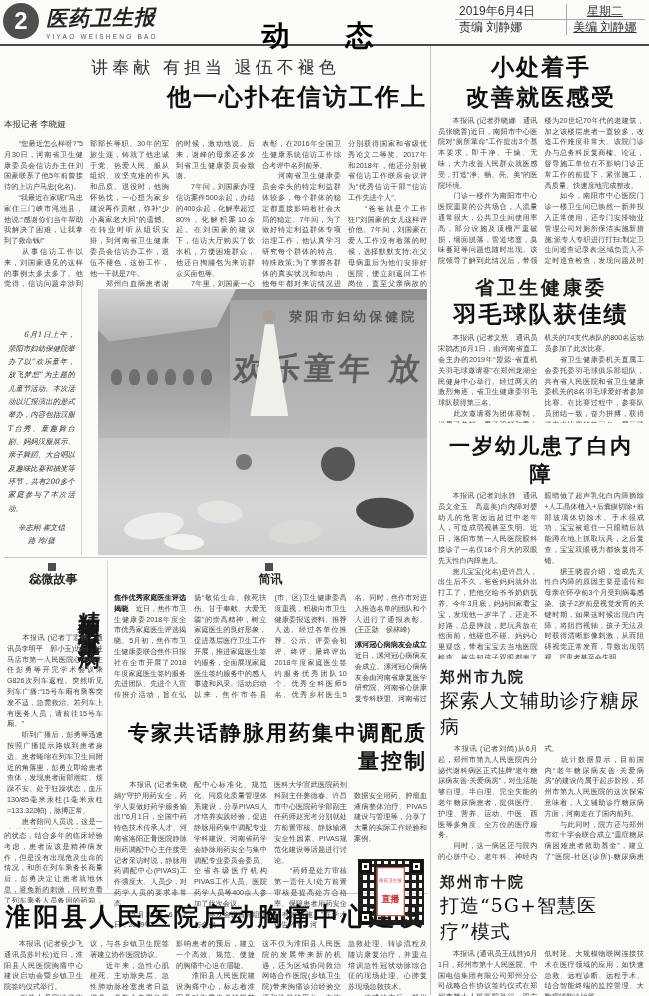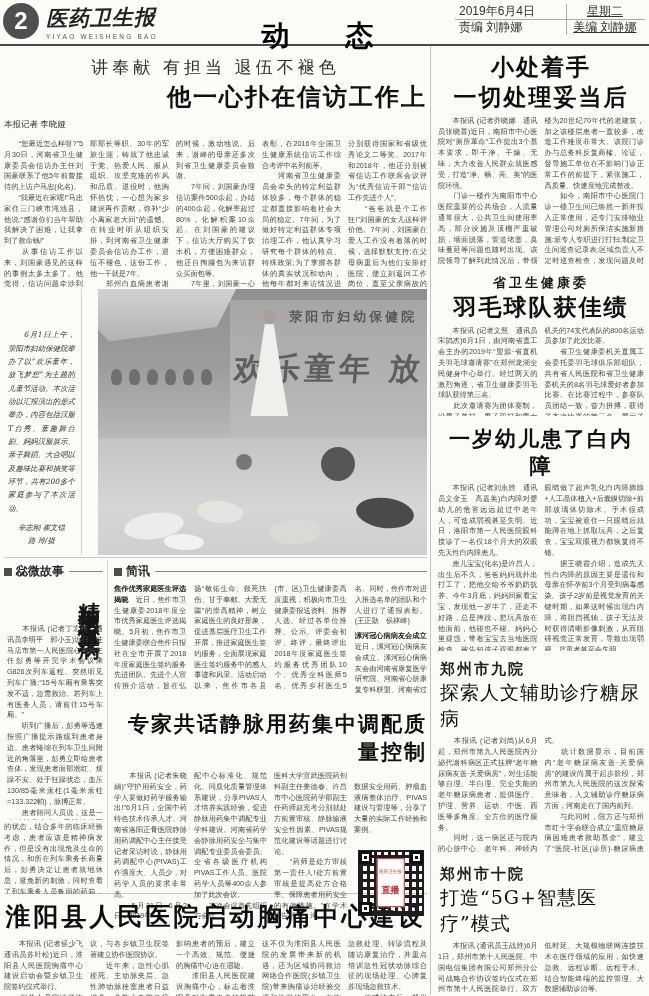--- a/index.html
+++ b/index.html
@@ -59,21 +59,21 @@
   .performer{position:absolute;left:46%;top:8%;width:40px;height:110px;}
   .performer .head{width:13px;height:13px;border-radius:50%;background:#a89f98;margin:0 auto;}
   .performer .dress{width:38px;height:92px;margin:1px auto 0;background:#f0efec;
                     clip-path:polygon(38% 0,62% 0,82% 55%,100% 100%,0 100%,18% 55%);}
   .stagefloor{position:absolute;left:0;right:0;bottom:0;height:44%;
               background:linear-gradient(180deg,#c4c4c4,#d6d6d6 60%,#cfcfcf);}
   .kid{position:absolute;border-radius:50%;}
   
   .mid-row{display:flex;height:328px;margin-top:3px;}
   .micro{width:104px;box-sizing:border-box;padding-right:4px;border-right:1px solid #d6d6d6;}
-  .sec-hd{display:flex;align-items:center;font-size:12px;font-weight:900;color:#2a2a2a;margin:2px 0 4px;}
+  .sec-hd{display:flex;align-items:center;font-size:12px;font-weight:900;color:#2a2a2a;margin:2px 0 4px;flex-direction:column;}
   .sec-hd .sq{width:8px;height:8px;background:#4d4d4d;margin-right:4px;}
   .sec-hd .line{flex:1;border-bottom:1px solid #8a8a8a;margin-left:5px;}
   .micro-top{display:flex;height:236px;overflow:hidden;flex-direction:column;}
   .vtitle{writing-mode:vertical-rl;text-orientation:upright;font-size:22px;font-weight:900;
           color:#161616;line-height:1.25;letter-spacing:4px;
           font-family:"DejaVu Serif","Liberation Serif",serif;}
   .micro-side{flex:1;min-width:0;margin-left:3px;}
   .micro-rest{height:72px;margin-top:2px;}
   .midright{flex:1;min-width:0;padding-left:6px;box-sizing:border-box;display:flex;flex-direction:column;}
   .briefs-body{height:118px;}
@@ -94,21 +94,21 @@
   .qr .live .t2{font-size:9px;font-weight:900;color:#c62828;line-height:1.1;}
   
   .chest{border-top:1px solid #c9c9c9;margin-top:4px;padding-top:6px;}
   .ctitle{text-align:center;font-size:25px;font-weight:900;color:#0e0e0e;letter-spacing:3px;
           font-family:"DejaVu Serif","Liberation Serif",serif;margin-bottom:6px;}
   .chest-body{height:58px;}
   
   .ra{margin-bottom:9px;}
   .ra .t1{text-align:center;font-size:23px;font-weight:900;color:#101010;line-height:1.3;
           font-family:"DejaVu Serif","Liberation Serif",serif;letter-spacing:2px;}
-  .ra .t1s{text-align:center;font-size:13px;font-weight:700;color:#1a1a1a;line-height:1.3;
+  .ra .t1s{text-align:center;font-size:19px;font-weight:700;color:#1a1a1a;line-height:1.3;
           font-family:"DejaVu Serif","Liberation Serif",serif;letter-spacing:3px;}
   .ra .kick{font-size:15px;font-weight:600;color:#222;letter-spacing:2px;margin-left:2px;}
   .ra .tt{font-size:19px;font-weight:400;color:#0f0f0f;letter-spacing:1px;
           font-family:"DejaVu Serif","Liberation Serif",serif;margin:1px 0 4px 2px;}
   .ra .bd{margin-top:4px;}
 </style>
 </head>
 <body>
 
 <div class="page">
@@ -267,21 +267,21 @@
           <div>急救处理、转诊流程及随访康复治疗，并重点培训急性冠状动脉综合征的现场处理、心肺复苏现场急救技术。
 　　仪式结束后，郑州人民医院与淮阳县人民医院的专家进行了《基层医院认证标准解读》《胸痛中心建设》专题培训，详细介绍胸痛中心的重要意义、流程、建设步骤、审核方法等。</div>
         </div>
       </div>
     </div>
 
     <div class="rightcol">
 
       <div class="ra">
         <div class="t1">小处着手</div>
-        <div class="t1">一切处理妥当后</div>
+        <div class="t1">改善就医感受</div>
         <div class="ncols bd body-sm" style="height:150px">
           <div>　　本报讯 (记者乔晓娜　通讯员张晓普)近日，南阳市中心医院对“厕所革命”工作提出3个基本要求，即干净、干燥、无味，大力改善人民群众就医感受，打造“净、畅、亮、美”的医院环境。
 　　门诊一楼作为南阳市中心医院重要的公共场合，人流量通常很大，公共卫生间使用率高，部分设施及顶棚严重破损，墙面脱落，管道堵塞，臭味蔓延等问题也随时出现。该院领导了解到此情况后，带领总务科相关人员多次进行现场勘察和论证，制定切实可行的施工方案。
 　　据悉，南阳市中心医院门诊</div>
           <div>楼为20世纪70年代的老建筑，加之该楼层患者一直较多，改造工作难度非常大。该院门诊办与总务科反复商榷、论证，督导施工单位在不影响门诊正常工作的前提下，紧张施工，高质量、快速度地完成整改。
 　　如今，南阳市中心医院门诊一楼卫生间已焕然一新并投入正常使用，还专门安排物业管理公司对厕所保洁实施新措施:派专人专职进行打扫;制定卫生间巡查记录表;区域负责人不定时巡查检查，发现问题及时处理;细化保洁标准，做到便池周围无污垢、地面无积水、水池无污渍、墙面无尘网、空间无异味。</div>
         </div>
       </div>
 
       <div class="ra">

